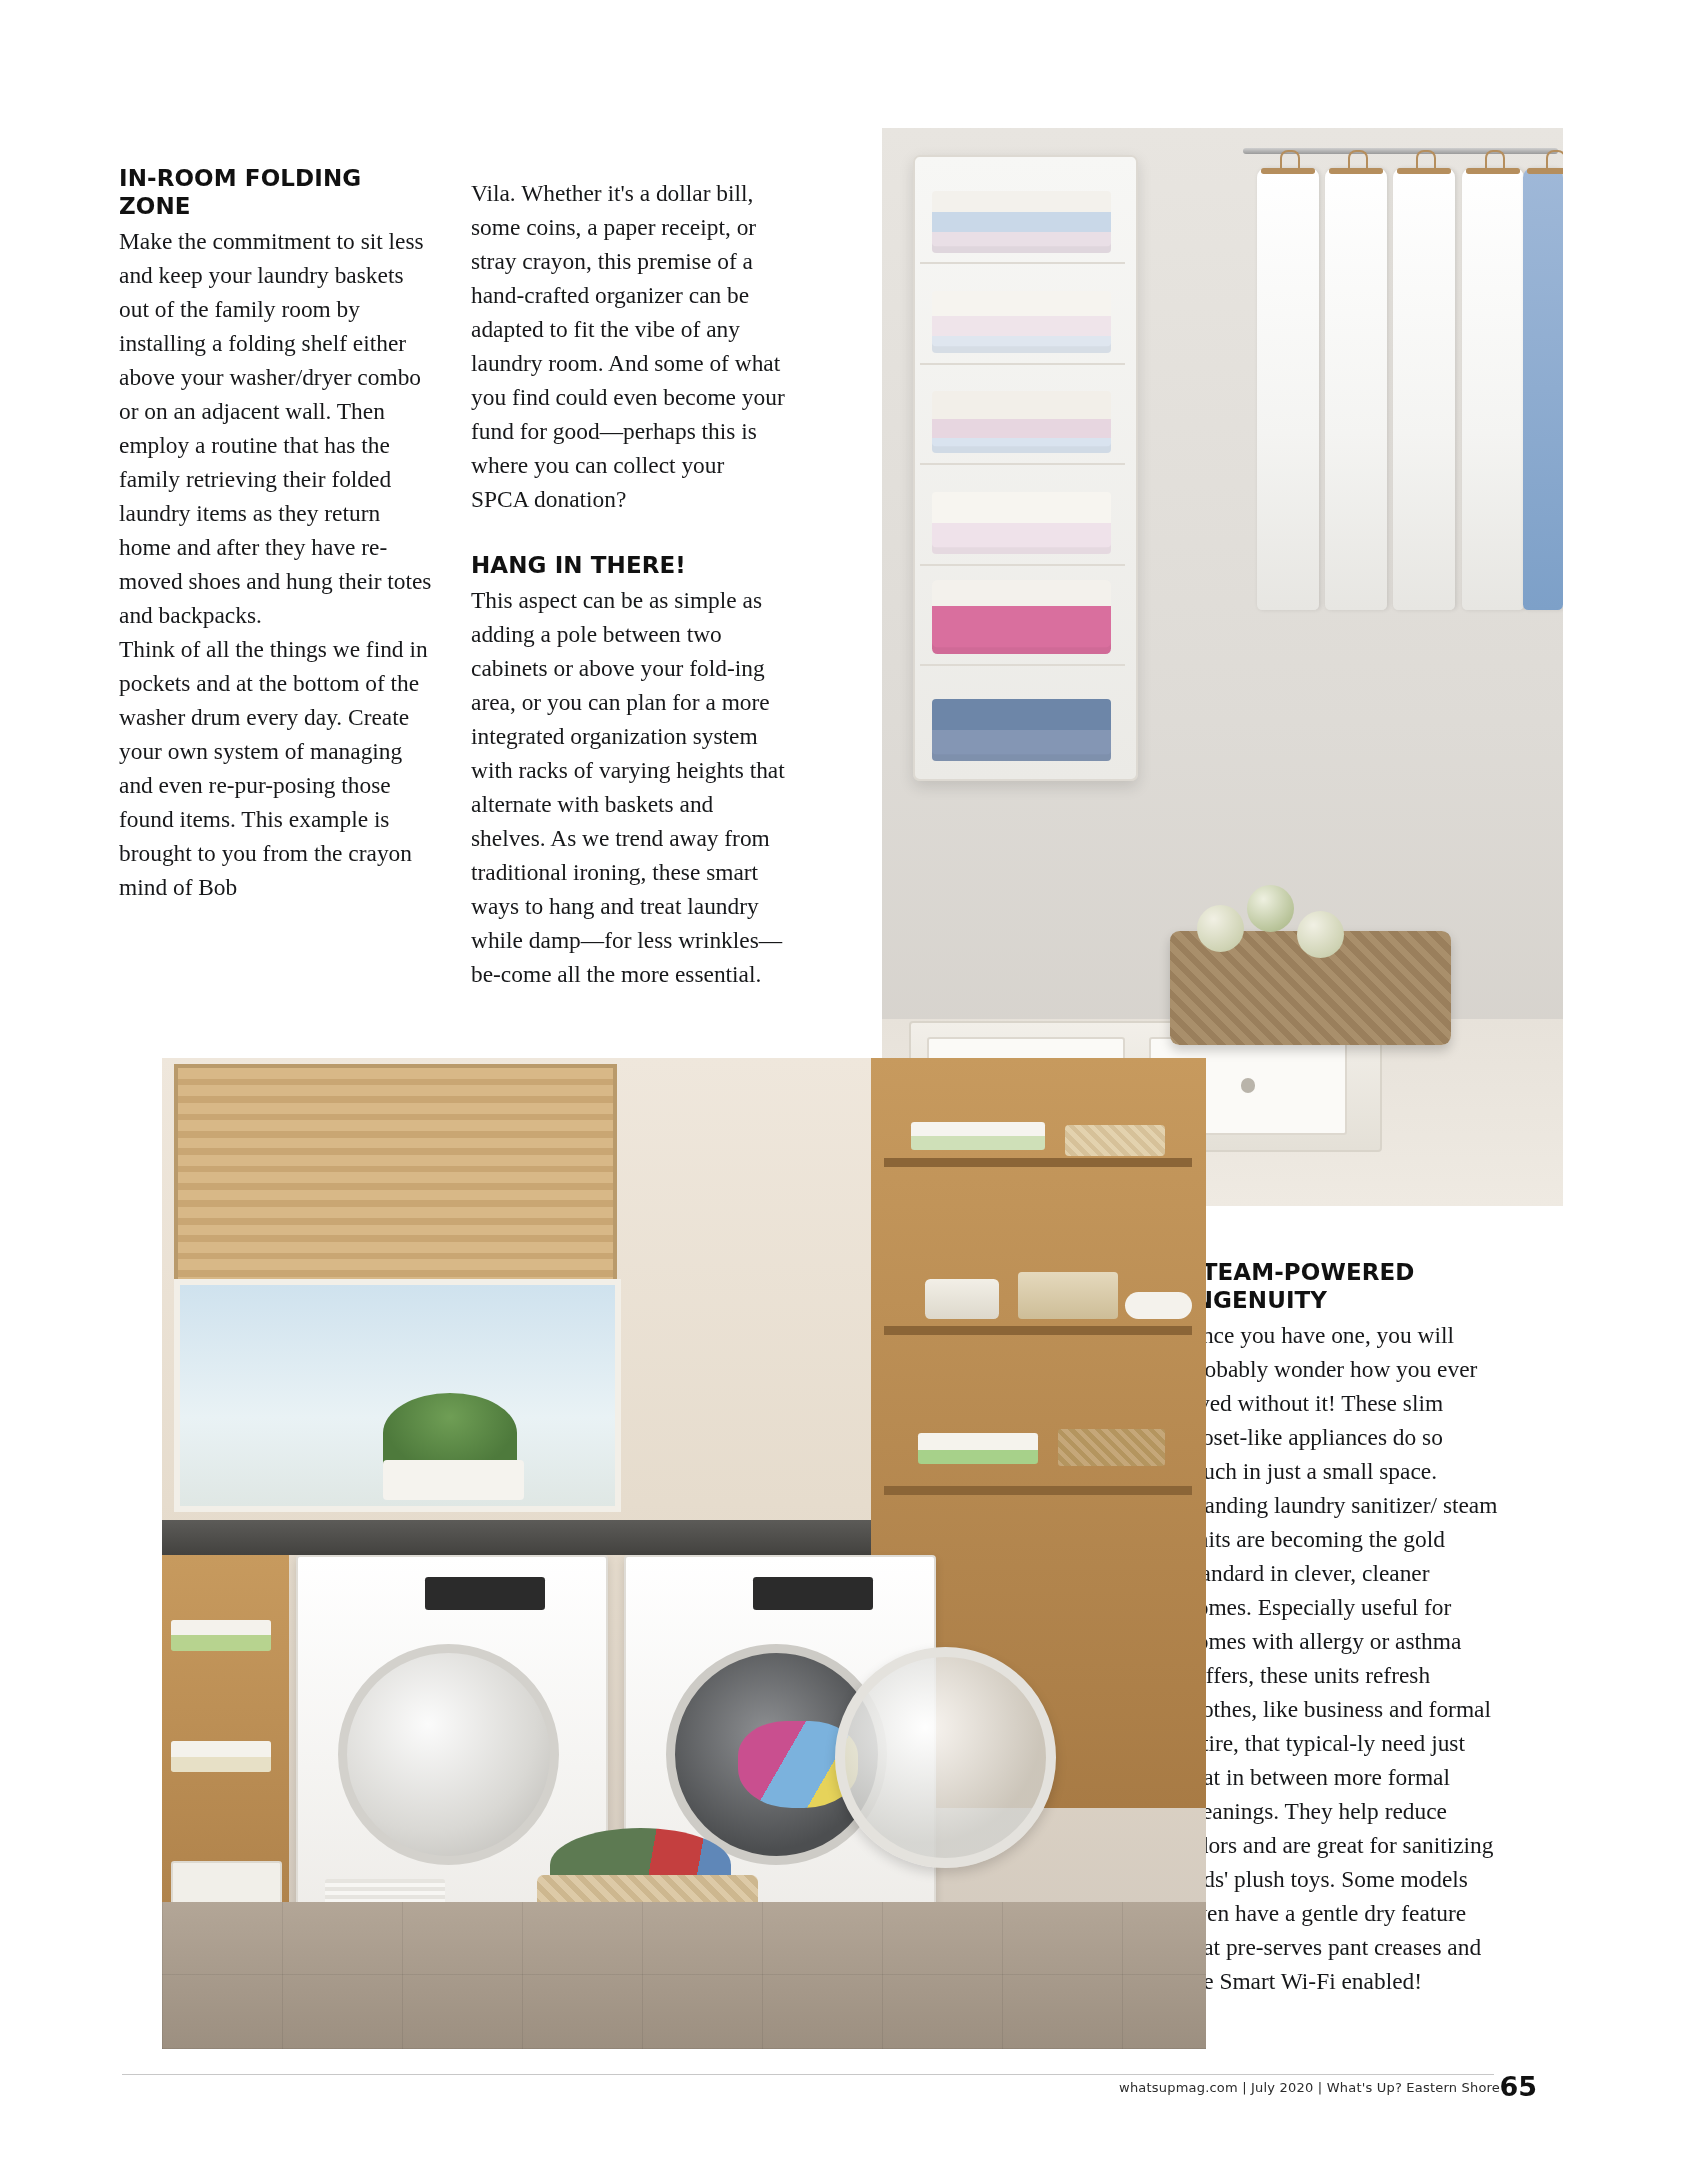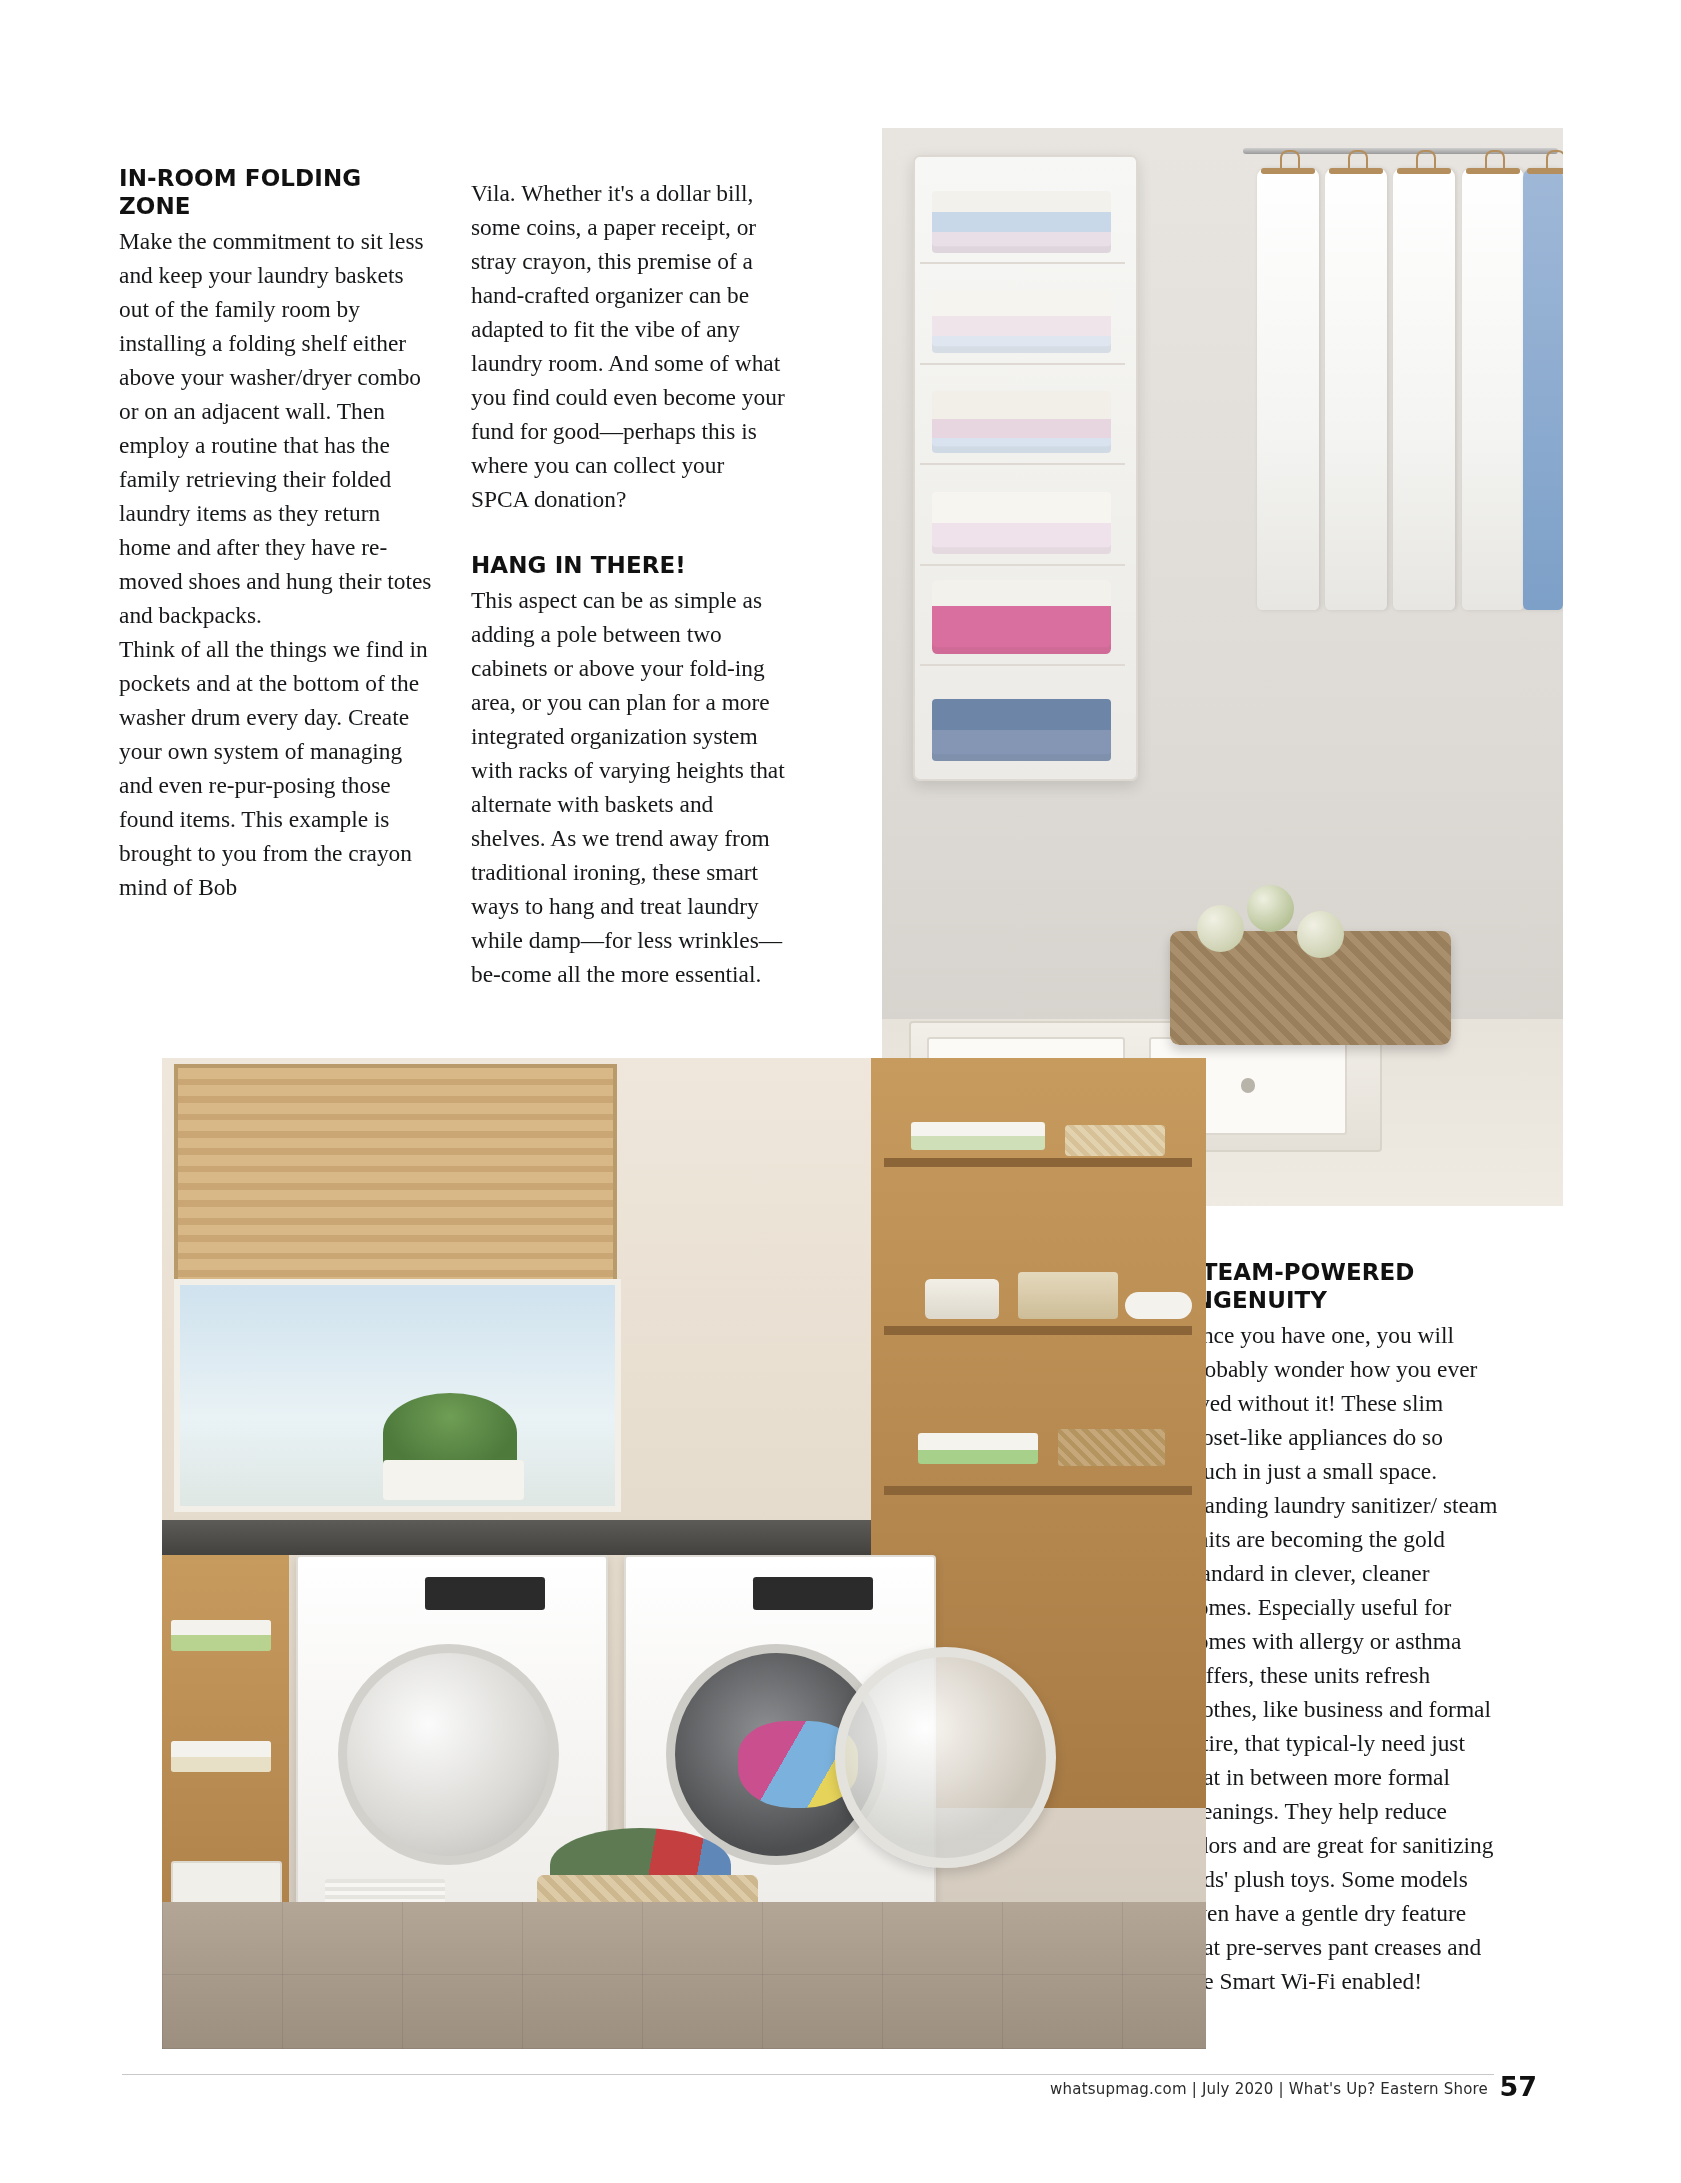--- a/index.html
+++ b/index.html
@@ -72,24 +72,24 @@
   #footer-rule {
     position: absolute;
     left: 122px;
     top: 2074px;
     width: 1372px;
     height: 1.3px;
     background: #c8c8c8;
   }
   .footer-text {
     position: absolute;
-    right: 193px;
+    right: 181px;
     top: 2080px;
     font-family: "DejaVu Sans", sans-serif;
-    font-size: 15px;
+    font-size: 13px;
     letter-spacing: 0.2px;
     color: #2b2b2b;
     white-space: nowrap;
   }
   #page-number {
     position: absolute;
     right: 144px;
     top: 2071px;
     font-family: "DejaVu Sans", sans-serif;
     font-weight: bold;
@@ -378,14 +378,14 @@
 
   <div class="hamper-clothes"></div>
   <div class="hamper"></div>
 
   <div class="floor-tiles"></div>
 
 </figure>
 
 <div id="footer-rule"></div>
 <div class="footer-text">whatsupmag.com  |  July 2020  |  What's Up? Eastern Shore</div>
-<div id="page-number">57</div>
+<div id="page-number">65</div>
 
 
 </body></html>

